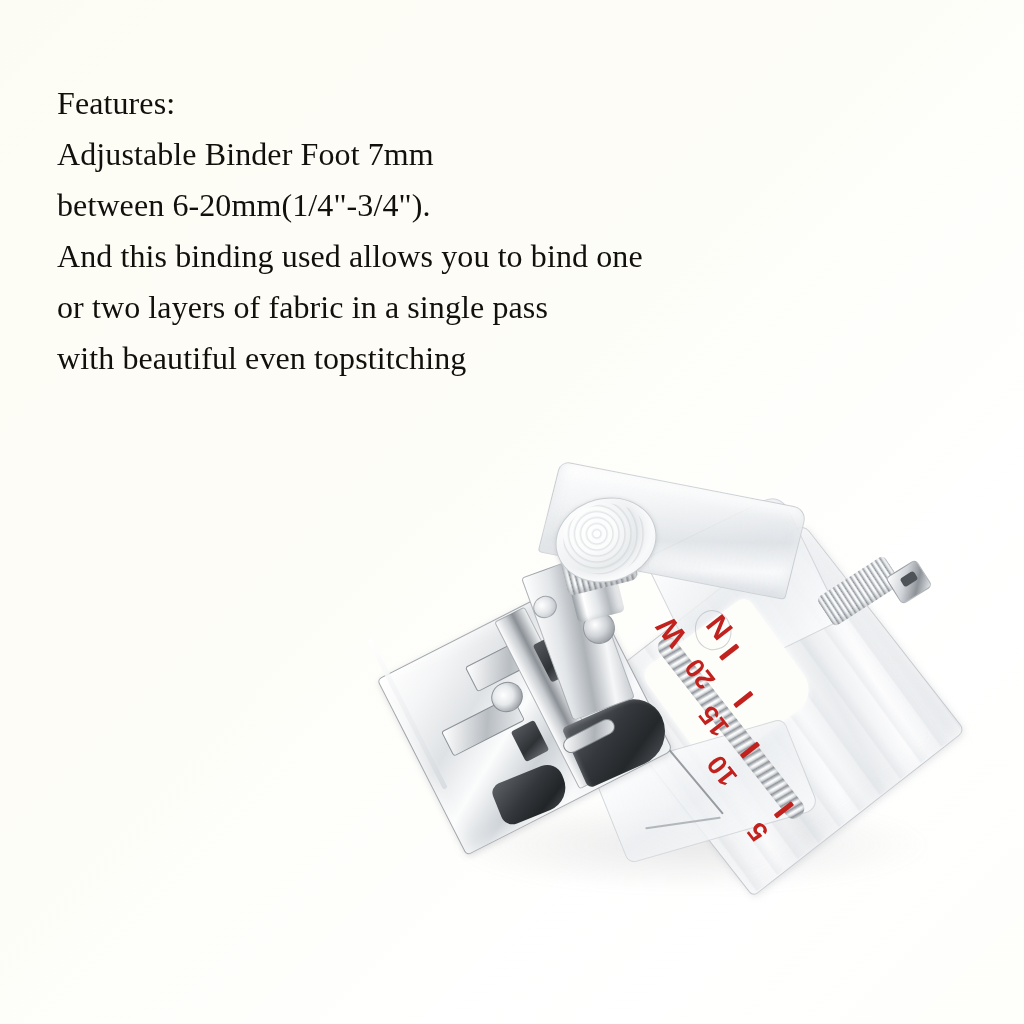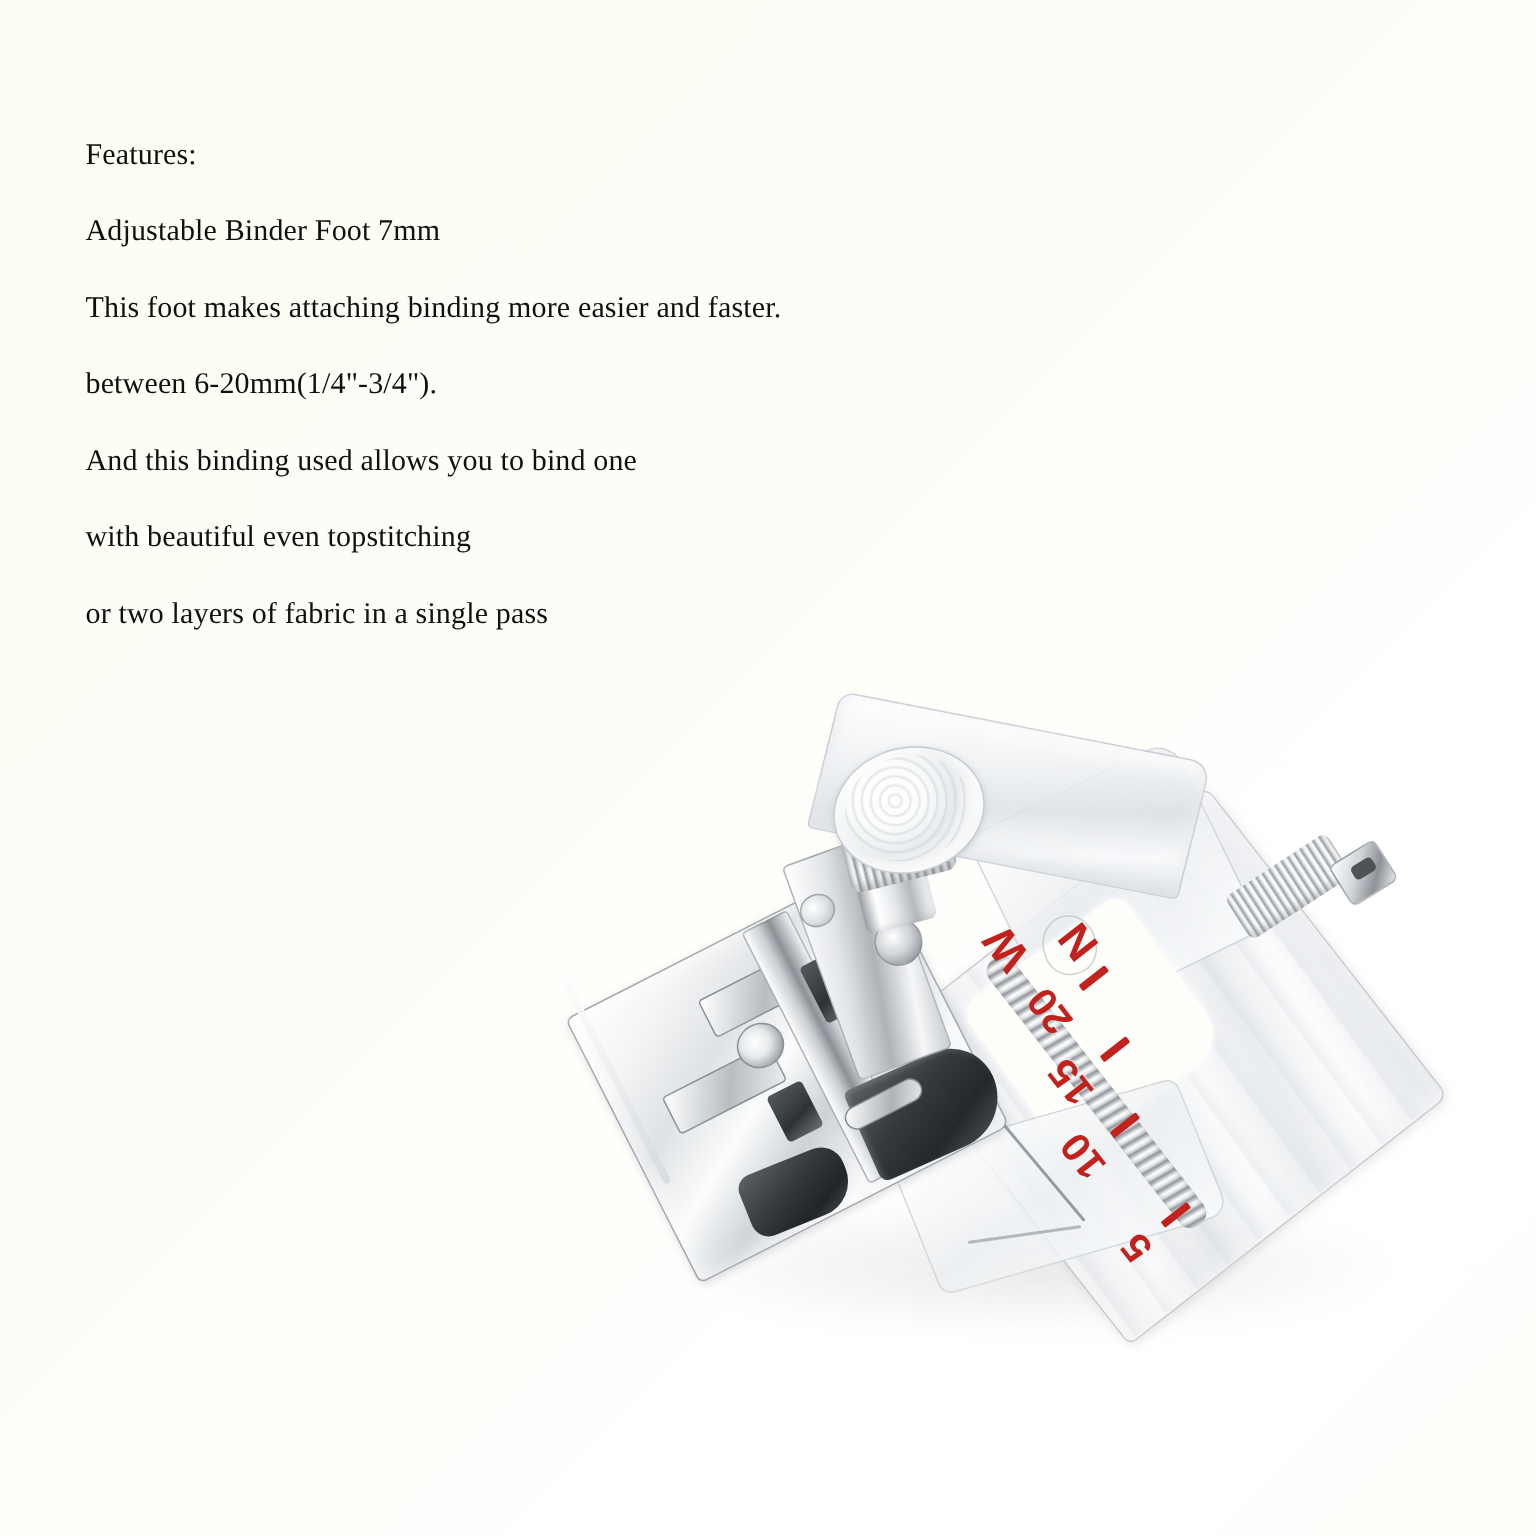--- a/index.html
+++ b/index.html
@@ -24,21 +24,21 @@
 
   
   #features-block {
     position: absolute;
     left: 57px;
     top: 78px;
     width: 850px;
   }
   .feature-line {
     font-family: "Liberation Serif", "DejaVu Serif", serif;
-    font-size: 20px;
+    font-size: 32px;
     line-height: 51px;
     color: #12100c;
     white-space: nowrap;
     letter-spacing: 0.1px;
   }
 
   
   #product-photo {
     position: absolute;
     left: 395px;
@@ -405,25 +405,24 @@
   }
 </style>
 </head>
 <body>
 
 <div id="page">
 
   <div id="features-block">
     <div class="feature-line">Features:</div>
     <div class="feature-line">Adjustable Binder Foot 7mm</div>
-    <div class="feature-line">This foot makes attaching binding more easier and faster.</div>
     <div class="feature-line">between 6-20mm(1/4"-3/4").</div>
     <div class="feature-line">And this binding used allows you to bind one</div>
+    <div class="feature-line">or two layers of fabric in a single pass</div>
     <div class="feature-line">with beautiful even topstitching</div>
-    <div class="feature-line">or two layers of fabric in a single pass</div>
   </div>
 
   <div id="product-photo">
 
     <div class="layer prod-shadow"></div>
 
     <div class="layer plastic-wrap">
       <div class="layer plastic-main"></div>
       <div class="layer plastic-main-facets"></div>
       <div class="layer plastic-elbow"></div>

